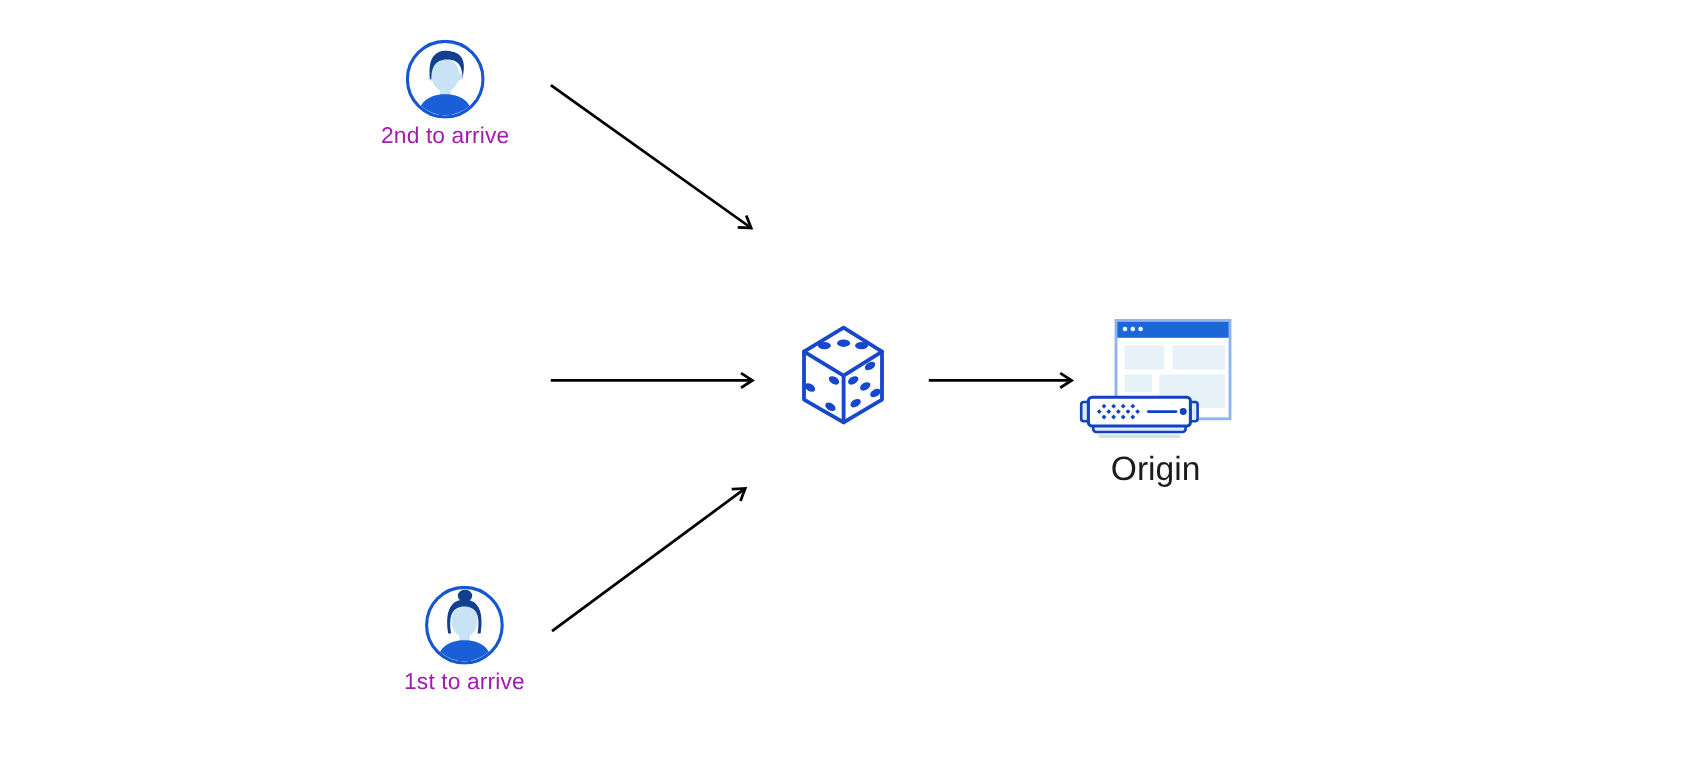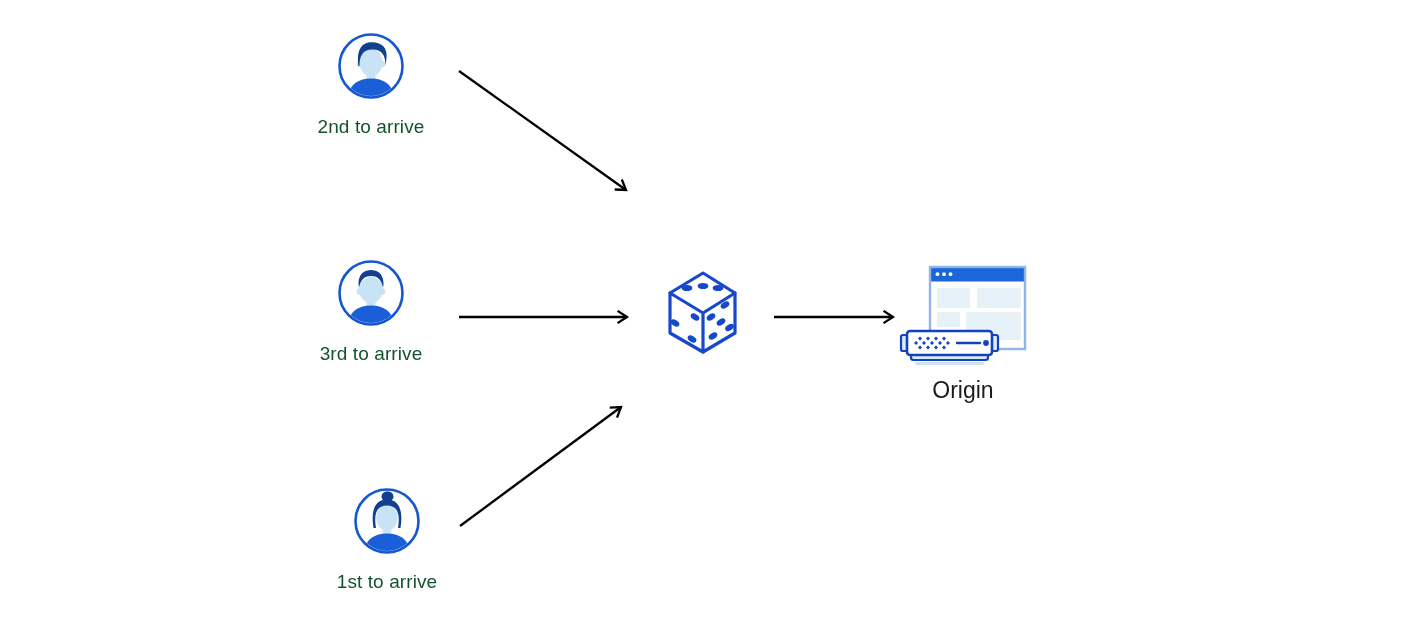--- a/index.html
+++ b/index.html
@@ -4,24 +4,24 @@
 <style>
   html,body{margin:0;padding:0;}
   body{
     width:1405px;height:633px;position:relative;overflow:hidden;
     background:#ffffff;
     font-family:"Liberation Sans","DejaVu Sans",sans-serif;
   }
   .stage{position:absolute;inset:0;width:1405px;height:633px;}
   .node{position:absolute;display:flex;flex-direction:column;align-items:center;}
   .node-label{
-    margin-top:17px;font-size:19px;line-height:22px;color:#14532d;
+    margin-top:4px;font-size:19px;line-height:22px;color:#a21caf;
     text-align:center;white-space:nowrap;letter-spacing:.1px;
   }
-  .origin-label{margin-top:11px;font-size:23px;line-height:23px;color:#1c1c1e;text-align:center;white-space:nowrap;}
+  .origin-label{margin-top:11px;font-size:28px;line-height:23px;color:#1c1c1e;text-align:center;white-space:nowrap;}
   svg{display:block;}
   .arrow-layer{position:absolute;left:0;top:0;pointer-events:none;}
 </style>
 </head>
 <body>
 
 <div class="stage">
 
   <svg class="arrow-layer" width="1405" height="633" viewBox="0 0 1405 633">
     <defs>
@@ -46,37 +46,20 @@
         <ellipse cx="21.3" cy="31" rx="2.3" ry="3.2" fill="#c8e3f5"></ellipse>
         <ellipse cx="44.7" cy="31" rx="2.3" ry="3.2" fill="#c8e3f5"></ellipse>
         <path d="M20.5 33 C18 15 25 9 34 9.2 C44.5 9.5 49.5 15 48.5 25 L47.5 33 C47.5 23.5 45 16.5 34.5 16.5 C24 16.5 21.5 24 21.5 33 Z" fill="#123f8f"></path>
         <rect x="28.5" y="39" width="9" height="10" fill="#c8e3f5"></rect>
         <path d="M10 66 C10 52 20 45.5 33 45.5 C46 45.5 56 52 56 66 Z" fill="#1b5fd8"></path>
       </g>
     </svg>
     <div class="node-label">2nd to arrive</div>
   </div>
 
-  <div class="node" style="left:291px;top:260px;width:160px;">
-    <svg width="66" height="66" viewBox="0 0 66 66">
-      <circle cx="33" cy="33" r="31.5" fill="#ffffff" stroke="#1557d0" stroke-width="2.6"></circle>
-      <clipPath id="avc2">
-          <circle cx="33" cy="33" r="30"></circle>
-        </clipPath>
-      <g clip-path="url(#avc2)">
-        <ellipse cx="33" cy="30" rx="11.8" ry="13.2" fill="#c8e3f5"></ellipse>
-        <ellipse cx="21" cy="31.5" rx="2.3" ry="3.2" fill="#c8e3f5"></ellipse>
-        <ellipse cx="45" cy="31.5" rx="2.3" ry="3.2" fill="#c8e3f5"></ellipse>
-        <path d="M20.5 23 C21 13 27 10 33 10 C39 10 45 13 45.5 23 C45.5 24.8 45.3 26.3 45 27.8 C43 18.5 39 16 33 16 C27 16 23 18.5 21 27.8 C20.7 26.3 20.5 24.8 20.5 23 Z" fill="#123f8f"></path>
-        <rect x="28.5" y="39.5" width="9" height="10" fill="#c8e3f5"></rect>
-        <path d="M10 66 C10 52 20 45.5 33 45.5 C46 45.5 56 52 56 66 Z" fill="#1b5fd8"></path>
-      </g>
-    </svg>
-    <div class="node-label">3rd to arrive</div>
-  </div>
 
   <div class="node" style="left:307px;top:488px;width:160px;">
     <svg width="66" height="66" viewBox="0 0 66 66">
       <circle cx="33" cy="33" r="31.5" fill="#ffffff" stroke="#1557d0" stroke-width="2.6"></circle>
       <clipPath id="avc3">
           <circle cx="33" cy="33" r="30"></circle>
         </clipPath>
       <g clip-path="url(#avc3)">
         <ellipse cx="33.5" cy="8.5" rx="6" ry="5.2" fill="#123f8f"></ellipse>
         <ellipse cx="33" cy="29.5" rx="10.8" ry="13.2" fill="#c8e3f5"></ellipse>

